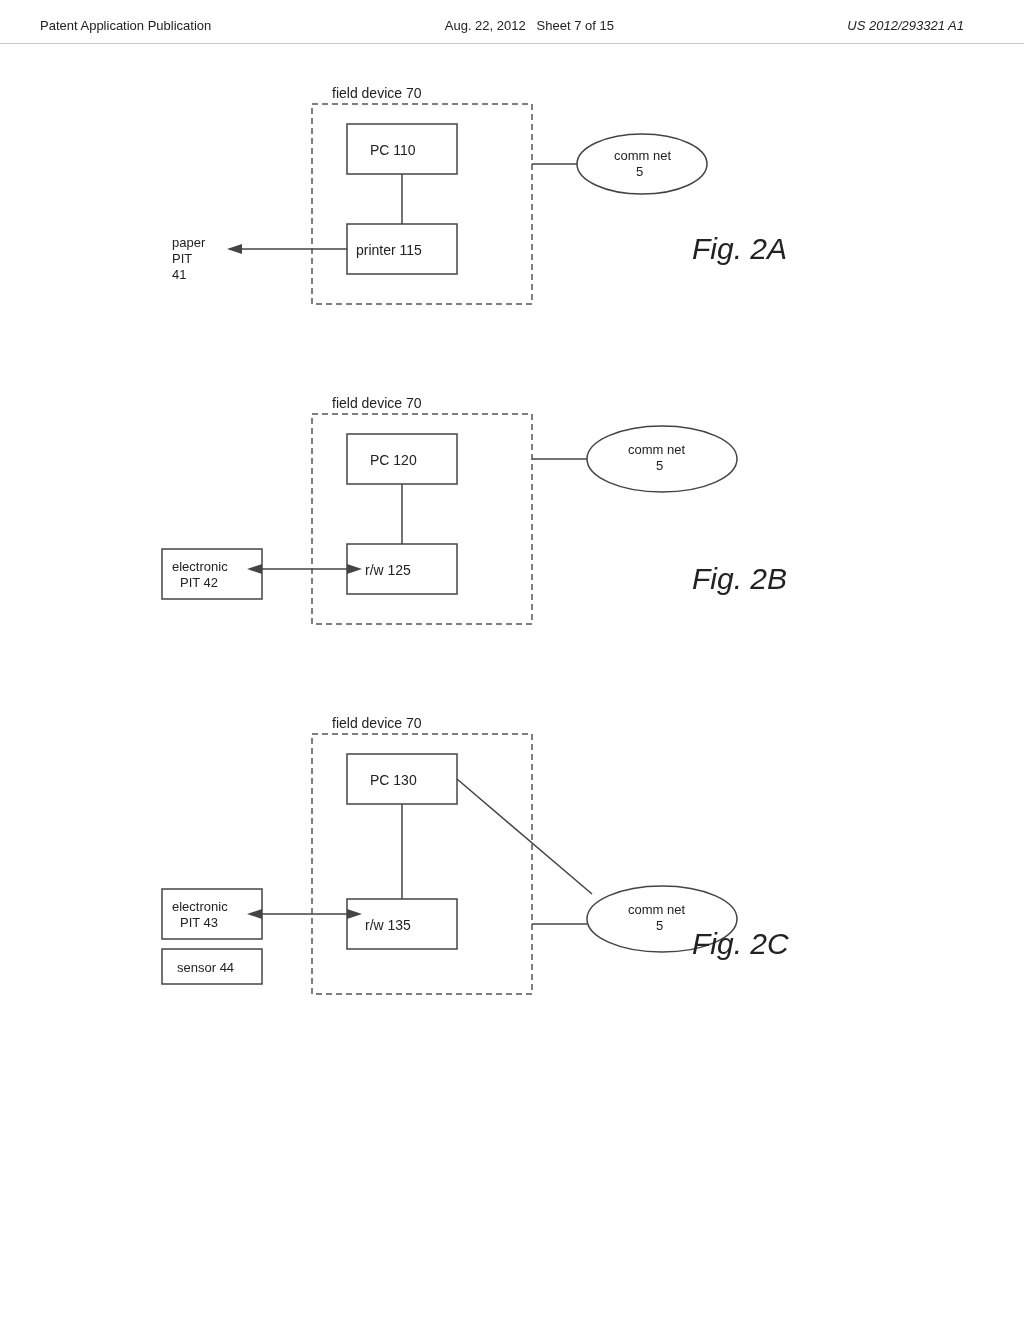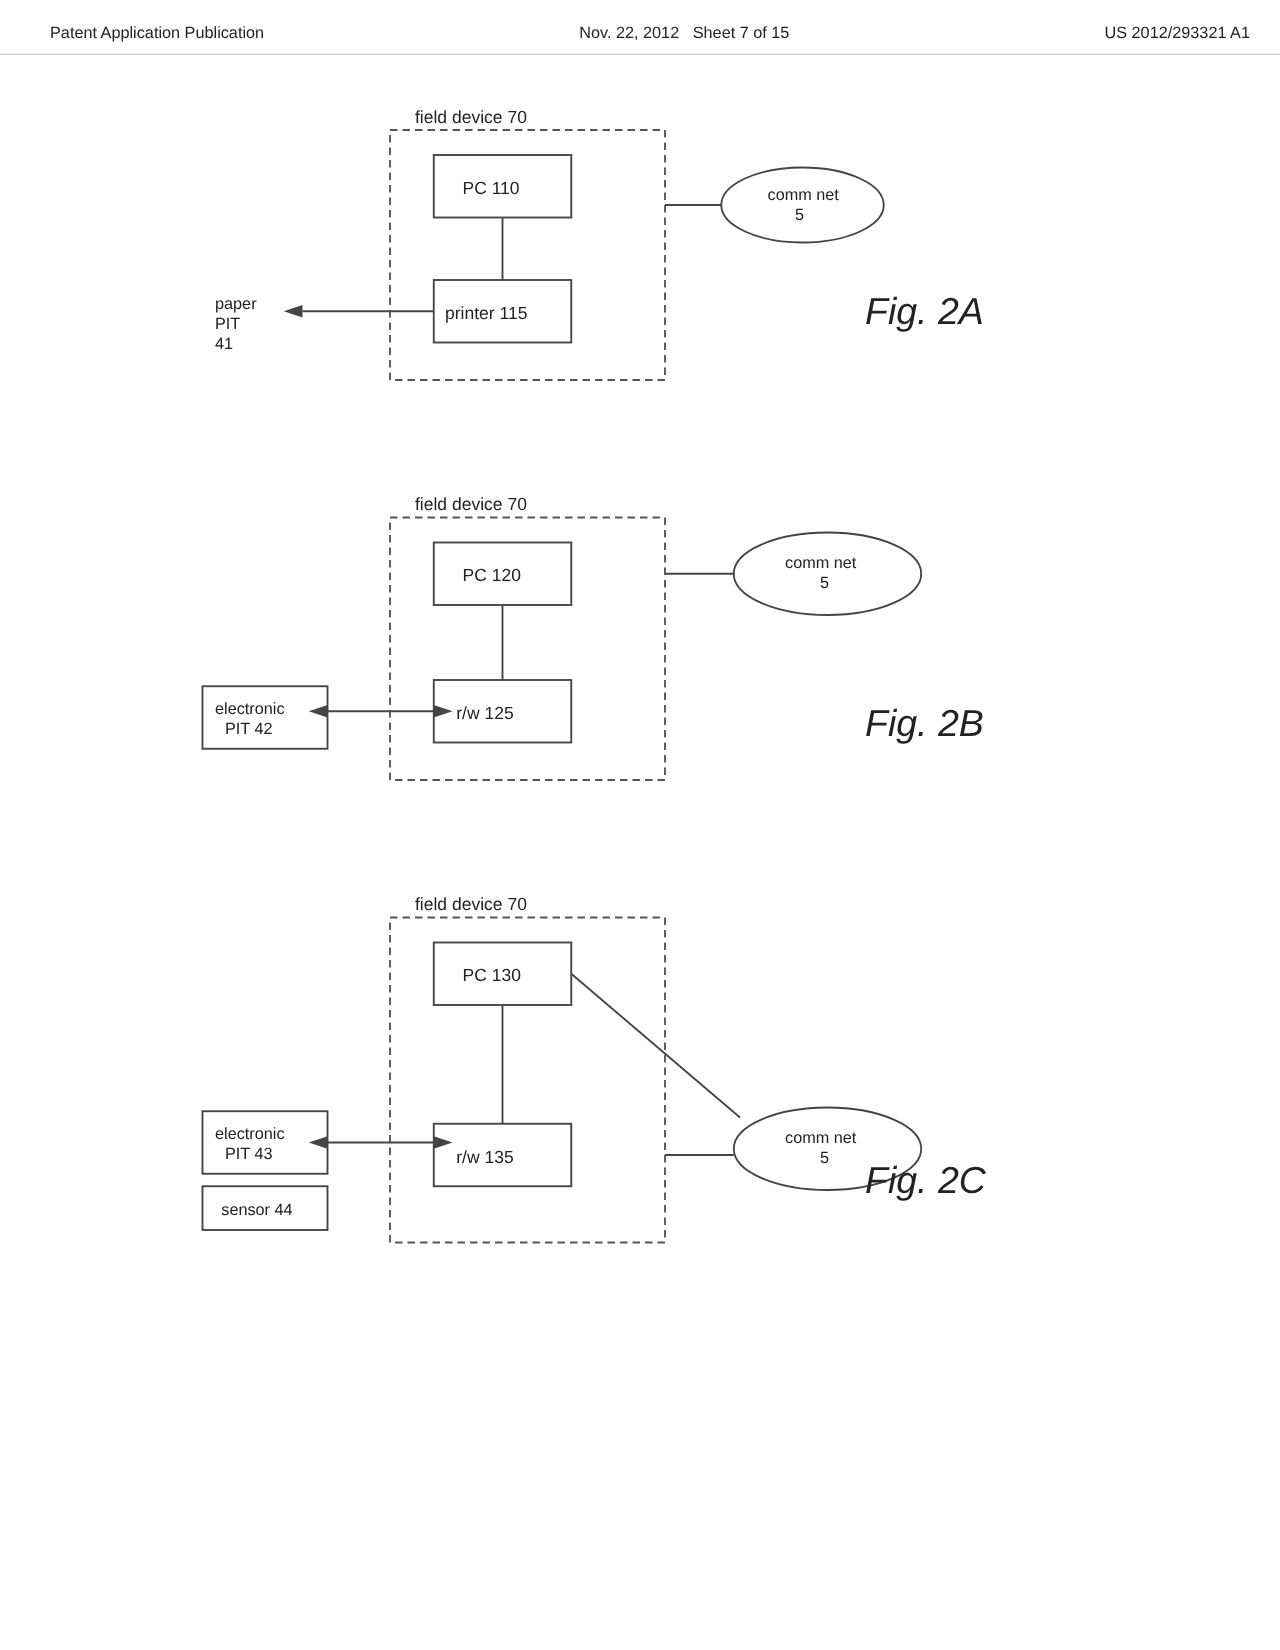--- a/index.html
+++ b/index.html
@@ -10,32 +10,33 @@
       min-height: 1320px;
       position: relative;
       overflow-x: hidden;
     }
 
     
     .header {
       display: flex;
       justify-content: space-between;
       align-items: center;
-      padding: 18px 24px 10px 40px;
+      padding: 18px 60px 10px 40px;
       border-bottom: 1px solid #ccc;
     }
     .header-left, .header-center, .header-right {
       font-size: 13px;
       color: #222;
     }
     .header-center {
       text-align: center;
     }
     .header-right {
       text-align: right;
+      font-style: italic;
     }
 
     
     .main {
       padding: 30px 40px;
       position: relative;
     }
 
     
     .figure-area {
@@ -59,21 +60,21 @@
     svg {
       overflow: visible;
     }
   </style>
 </head>
 <body>
 
 <div class="header">
   <div class="header-left">Patent Application Publication</div>
   <div class="header-center">
-    <span>Nov. 22, 2012</span>&nbsp;&nbsp;
+    <span>Aug. 22, 2012</span>&nbsp;&nbsp;
     <span>Sheet 7 of 15</span>
   </div>
   <div class="header-right">US 2012/293321 A1</div>
 </div>
 
 <div class="main">
   <div class="figure-area">
 
     <div class="fig-row">
       <svg width="720" height="260">

